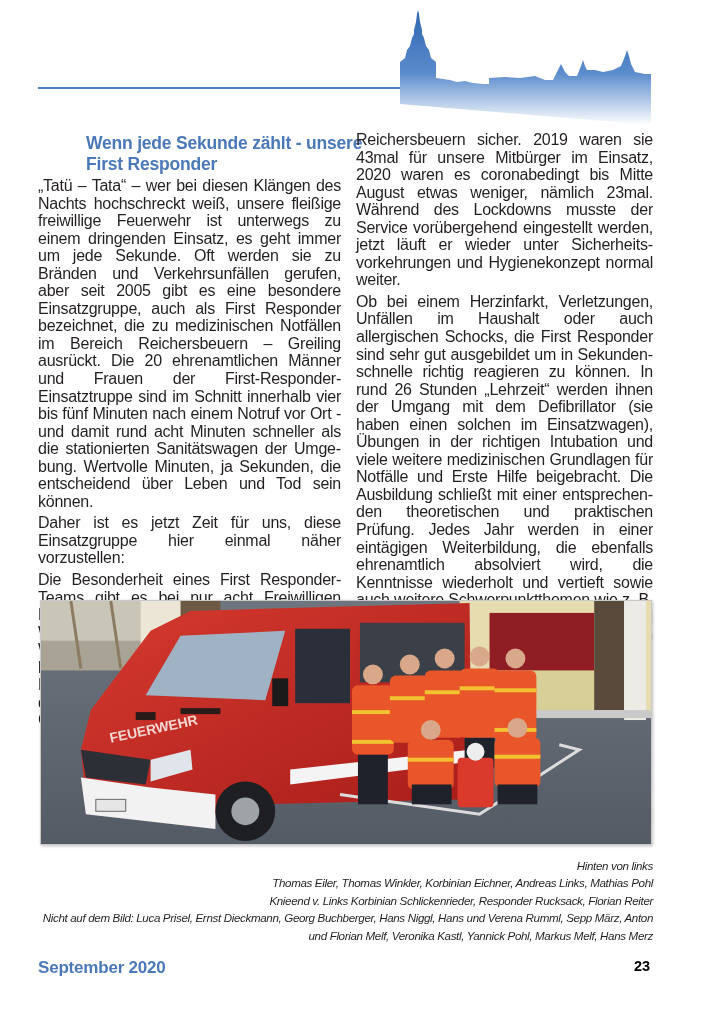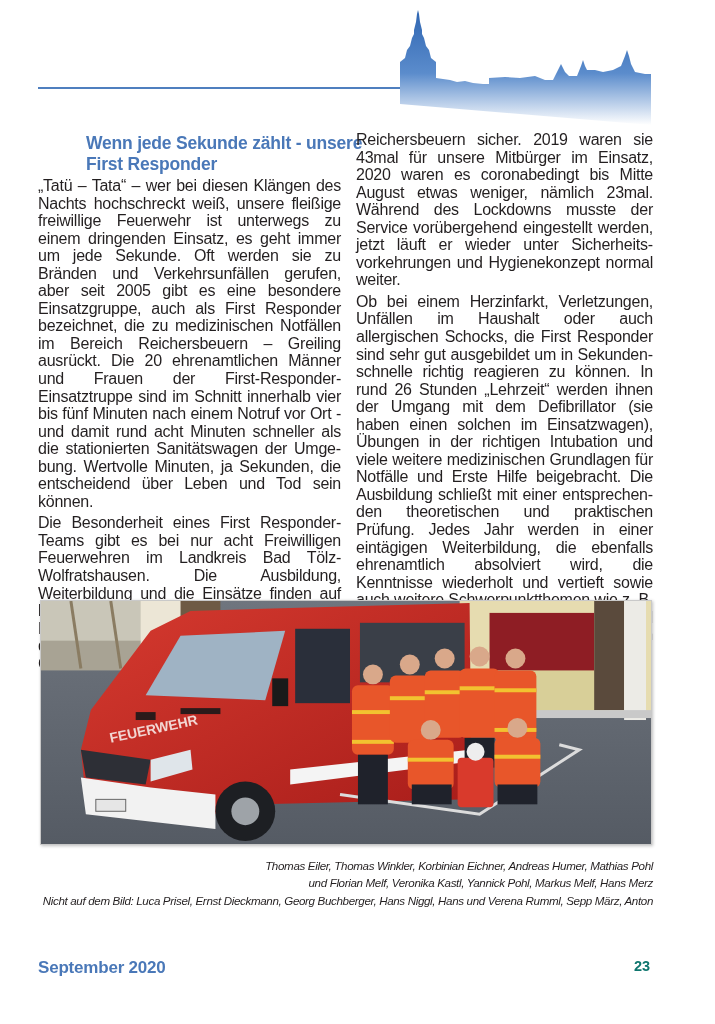--- a/index.html
+++ b/index.html
@@ -40,21 +40,21 @@
     letter-spacing: -0.35px; color: #231f20;
   }
   .caption div { white-space: nowrap; }
 
   .footer-date {
     position: absolute; left: 38px; top: 958px; font-weight: bold;
     font-size: 17px; color: #4a78b8; letter-spacing: -0.2px;
   }
   .footer-page {
     position: absolute; left: 634px; top: 958px; font-weight: bold;
-    font-size: 14.5px; color: #0f766e;
+    font-size: 14.5px; color: #000000;
   }
 </style>
 </head>
 <body>
 
 <div class="header-rule"></div>
 
 <svg class="skyline" viewBox="0 0 262 128" preserveAspectRatio="none">
   <defs>
     <linearGradient id="skyGrad" x1="0" y1="0" x2="0" y2="1">
@@ -66,20 +66,21 @@
   <path fill="url(#skyGrad)" d="
     M5,104 L5,62 L10,58 L12,50 L15,46 L17,38 L19,34 L19,30 L20,26 L21,22 L22,14 L23,10 L24,14 L25,22 L26,26 L27,30 L27,34 L29,38 L31,46 L34,50 L36,58 L41,62 L41,78
     L55,80 L62,82 L70,81 L78,83 L88,84 L94,84 L94,78 L110,77 L125,78 L140,76 L150,80 L158,80
     L162,72 L166,64 L170,72 L174,76 L182,76 L186,66 L188,60 L190,66 L192,70 L200,70 L208,72 L218,70 L226,66 L230,56 L232,50 L234,56 L236,64 L240,72 L250,74 L256,74 L256,125 L5,104 Z"></path>
 </svg>
 
 <h1 class="headline">Wenn jede Sekunde zählt - unsere First Responder</h1>
 
 <div class="col col-left">
   <p>„Tatü – Tata“ – wer bei diesen Klängen des Nachts hochschreckt weiß, unsere fleißige freiwillige Feuerwehr ist unterwegs zu einem dringenden Einsatz, es geht immer um jede Sekunde. Oft werden sie zu Bränden und Verkehrsunfällen gerufen, aber seit 2005 gibt es eine besondere Einsatzgruppe, auch als First Responder be­zeichnet, die zu medizinischen Notfällen im Bereich Rei­chersbeuern – Greiling ausrückt. Die 20 ehrenamtlichen Männer und Frauen der First-Responder-Einsatztruppe sind im Schnitt innerhalb vier bis fünf Minuten nach einem Notruf vor Ort - und damit rund acht Minuten schneller als die stationierten Sanitätswagen der Umge­bung. Wertvolle Minuten, ja Sekunden, die entscheidend über Leben und Tod sein können.</p>
+  <p>Daher ist es jetzt Zeit für uns, diese Einsatzgruppe hier einmal näher vorzustellen:</p>
   <p>Die Besonderheit eines First Responder- Teams gibt es bei nur acht Freiwilligen Feuerwehren im Landkreis Bad Tölz-Wolfratshausen. Die Ausbildung, Weiterbildung und die Einsätze finden auf komplett freiwilliger und eh­renamtlicher Basis statt und stellt so eine schnelle me­dizinische Versorgung bei Notfällen in der Gegend von</p>
 </div>
 
 <div class="col col-right">
   <p>Reichersbeuern sicher. 2019 waren sie 43mal für unsere Mitbürger im Einsatz, 2020 waren es coronabedingt bis Mitte August etwas weniger, nämlich 23mal. Während des Lockdowns musste der Service vorübergehend ein­gestellt werden, jetzt läuft er wieder unter Sicherheits­vorkehrungen und Hygienekonzept normal weiter.</p>
   <p>Ob bei einem Herzinfarkt, Verletzungen, Unfällen im Haushalt oder auch allergischen Schocks, die First Re­sponder sind sehr gut ausgebildet um in Sekunden­schnelle richtig reagieren zu können. In rund 26 Stunden „Lehrzeit“ werden ihnen der Umgang mit dem Defibril­lator (sie haben einen solchen im Einsatzwagen), Übun­gen in der richtigen Intubation und viele weitere medi­zinischen Grundlagen für Notfälle und Erste Hilfe beige­bracht. Die Ausbildung schließt mit einer entsprechen­den theoretischen und praktischen Prüfung. Jedes Jahr werden in einer eintägigen Weiterbildung, die ebenfalls ehrenamtlich absolviert wird, die Kenntnisse wiederholt und vertieft sowie auch weitere Schwerpunktthemen wie z. B. Kindernotfälle, Säuglingsreanimation und der Umgang mit besonderen Situationen gelehrt.</p>
 </div>
 
 <div class="photo">
   <svg viewBox="0 0 612 245" preserveAspectRatio="none">
@@ -172,19 +173,21 @@
       <rect x="458" y="185" width="40" height="20" fill="#1f222b"></rect>
       <circle cx="478" cy="128" r="10" fill="#d9a88a"></circle>
 
       <rect x="418" y="158" width="36" height="50" rx="4" fill="#d93a2c"></rect>
       <circle cx="436" cy="152" r="9" fill="#eeeeee"></circle>
     </g>
   </svg>
 </div>
 
 <div class="caption">
-  <div>Thomas Eiler, Thomas Winkler, Korbinian Eichner, Andreas Humer, Mathias Pohl</div>
+  <div>Hinten von links</div>
+  <div>Thomas Eiler, Thomas Winkler, Korbinian Eichner, Andreas Links, Mathias Pohl</div>
+  <div>Knieend v. Links Korbinian Schlickenrieder, Responder Rucksack, Florian Reiter</div>
+  <div>Nicht auf dem Bild: Luca Prisel, Ernst Dieckmann, Georg Buchberger, Hans Niggl, Hans und Verena Rumml, Sepp März, Anton</div>
   <div>und Florian Melf, Veronika Kastl, Yannick Pohl, Markus Melf, Hans Merz</div>
-  <div>Nicht auf dem Bild: Luca Prisel, Ernst Dieckmann, Georg Buchberger, Hans Niggl, Hans und Verena Rumml, Sepp März, Anton</div>
 </div>
 
 <div class="footer-date">September 2020</div>
 <div class="footer-page">23</div>
 
 </body></html>

